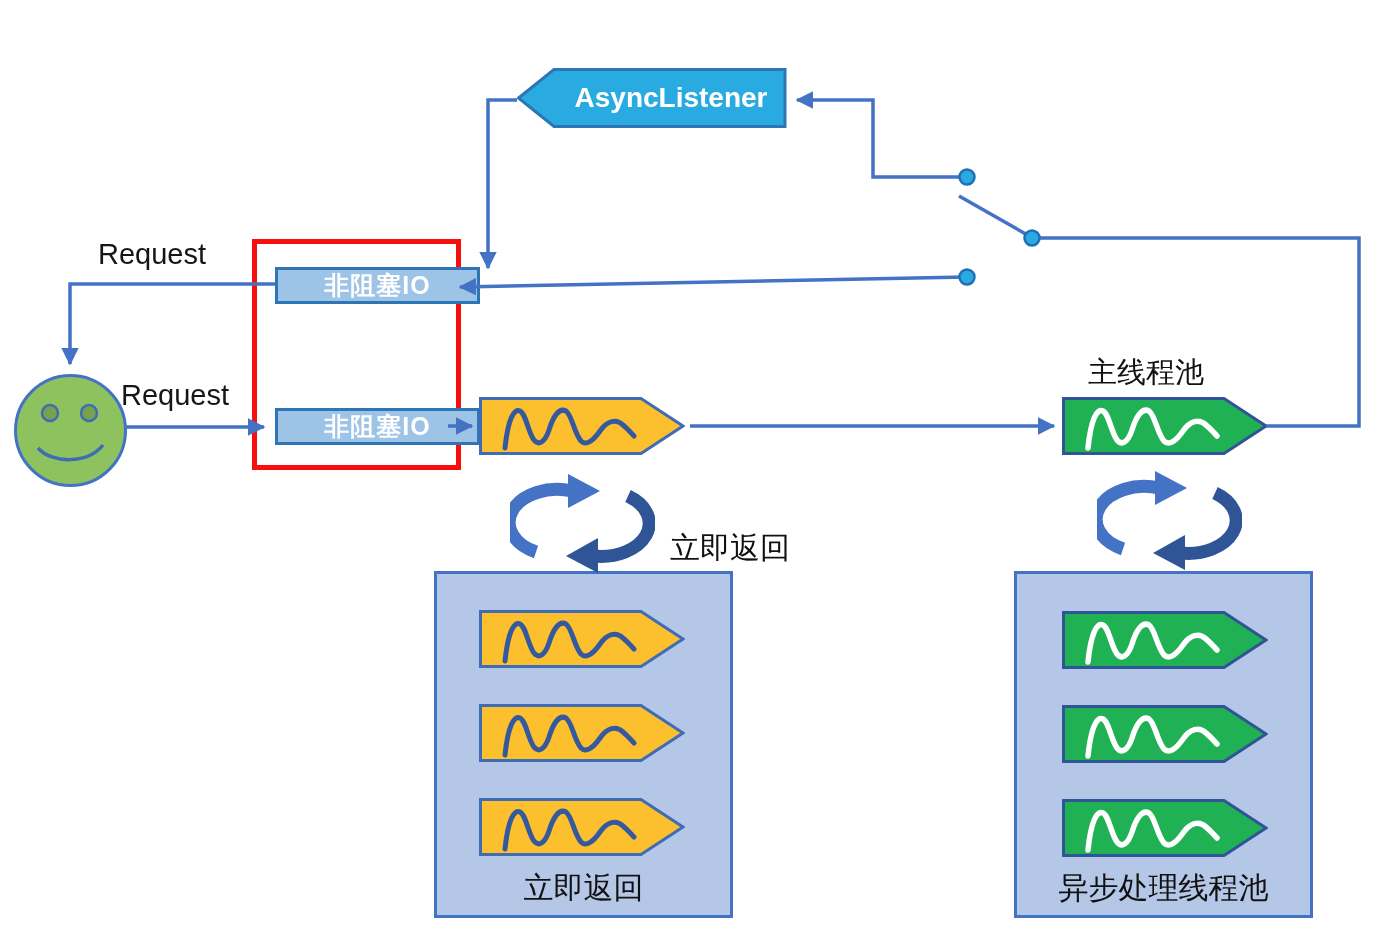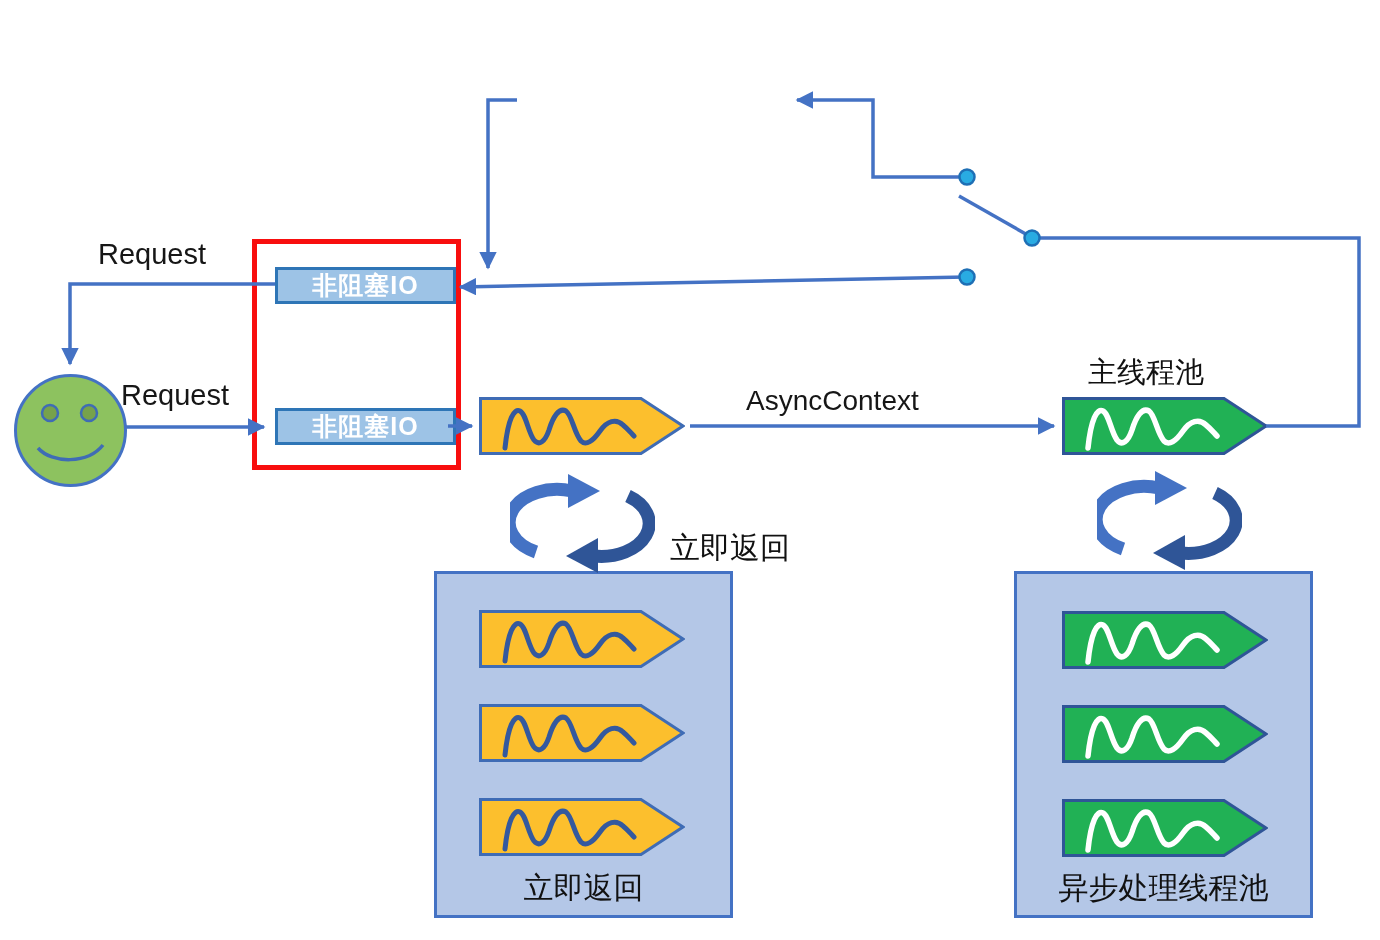--- a/index.html
+++ b/index.html
@@ -3,21 +3,21 @@
 <meta charset="utf-8">
 <style>
   html,body{margin:0;padding:0;background:#ffffff;}
   #canvas{
     position:relative;width:1380px;height:940px;background:#ffffff;overflow:hidden;
     font-family:"Liberation Sans","DejaVu Sans",sans-serif;
   }
   .lbl{position:absolute;color:#161616;font-size:29px;white-space:nowrap;z-index:6;}
   .lbl-cn{position:absolute;color:#111111;font-size:29px;white-space:nowrap;z-index:6;}
   .io-box{
-    position:absolute;left:275px;width:181px;height:37px;box-sizing:border-box;
+    position:absolute;left:275px;width:205px;height:37px;box-sizing:border-box;
     background:#9DC3E6;border:3px solid #2E75B6;color:#ffffff;
     font-size:25px;font-weight:600;display:flex;align-items:center;justify-content:center;
     letter-spacing:1px;z-index:4;
   }
   .red-box{
     position:absolute;left:252px;top:239px;width:209px;height:231px;box-sizing:border-box;
     border:5px solid #F80E0E;z-index:3;background:transparent;
   }
   .pool{
     position:absolute;width:299px;height:347px;box-sizing:border-box;
@@ -59,36 +59,41 @@
       <path d="M 517,100 L 488,100 L 488,268" marker-end="url(#arr)"></path>
       <path d="M 966,277 L 460,287" marker-end="url(#arr)"></path>
     </g>
     <g fill="#29ABE2" stroke="#1E6FB5" stroke-width="2.5">
       <circle cx="967" cy="177" r="7.5"></circle>
       <circle cx="1032" cy="238" r="7.5"></circle>
       <circle cx="967" cy="277" r="7.5"></circle>
     </g>
   </svg>
 
+  <div class="listener-wrap">
+    <svg width="270" height="60" viewBox="0 0 270 60">
+      <polygon points="37,1.5 268,1.5 268,58.5 37,58.5 1.5,30" fill="#29ABE2" stroke="#2E75B6" stroke-width="3" stroke-linejoin="miter"></polygon>
+    </svg>
+    <div class="listener-label">AsyncListener</div>
+  </div>
 
   <div class="red-box"></div>
 
   <div class="io-box" style="top:267px;">非阻塞IO</div>
   <div class="io-box" style="top:408px;">非阻塞IO</div>
 
   <svg id="smiley" viewBox="0 0 117 117">
     <circle cx="58.5" cy="58.5" r="55" fill="#8DC25F" stroke="#4472C4" stroke-width="3"></circle>
     <circle cx="38" cy="41" r="8" fill="#77A24B" stroke="#3F6CB5" stroke-width="2.5"></circle>
     <circle cx="77" cy="41" r="8" fill="#77A24B" stroke="#3F6CB5" stroke-width="2.5"></circle>
     <path d="M 26,76 C 40,92 76,92 91,73" fill="none" stroke="#3F6CB5" stroke-width="3.5"></path>
   </svg>
 
   <div class="lbl" style="left:98px;top:238px;">Request</div>
   <div class="lbl" style="left:121px;top:379px;">Request</div>
-  <div class="lbl" style="left:746px;top:385px;font-size:28px;">AsyncContext</div>
   <div class="lbl-cn" style="left:1088px;top:353px;">主线程池</div>
   <div class="lbl-cn" style="left:670px;top:488px;font-size:30px;margin-top:40px;">立即返回</div>
 
   <svg class="thread" style="left:479px;top:397px;" viewBox="0 0 206 58">
     <polygon points="1.5,1.5 162,1.5 204,29 162,56.5 1.5,56.5" fill="#FCBF2D" stroke="#3F6CB5" stroke-width="3"></polygon>
     <path d="M 26,51 C 29,22 35,11 41,14 C 47,17 49,35 55,43 C 60,49 66,45 70,33 C 74,20 80,10 87,14 C 93,18 95,36 102,44 C 107,49 114,44 121,34 C 128,24 137,21 144,28 C 149,32 152,36 155,39" fill="none" stroke="#34599E" stroke-width="5" stroke-linecap="round"></path>
   </svg>
 
   <svg class="thread" style="left:1062px;top:397px;" viewBox="0 0 206 58">
     <polygon points="1.5,1.5 162,1.5 204,29 162,56.5 1.5,56.5" fill="#21B155" stroke="#2F5597" stroke-width="3"></polygon>

